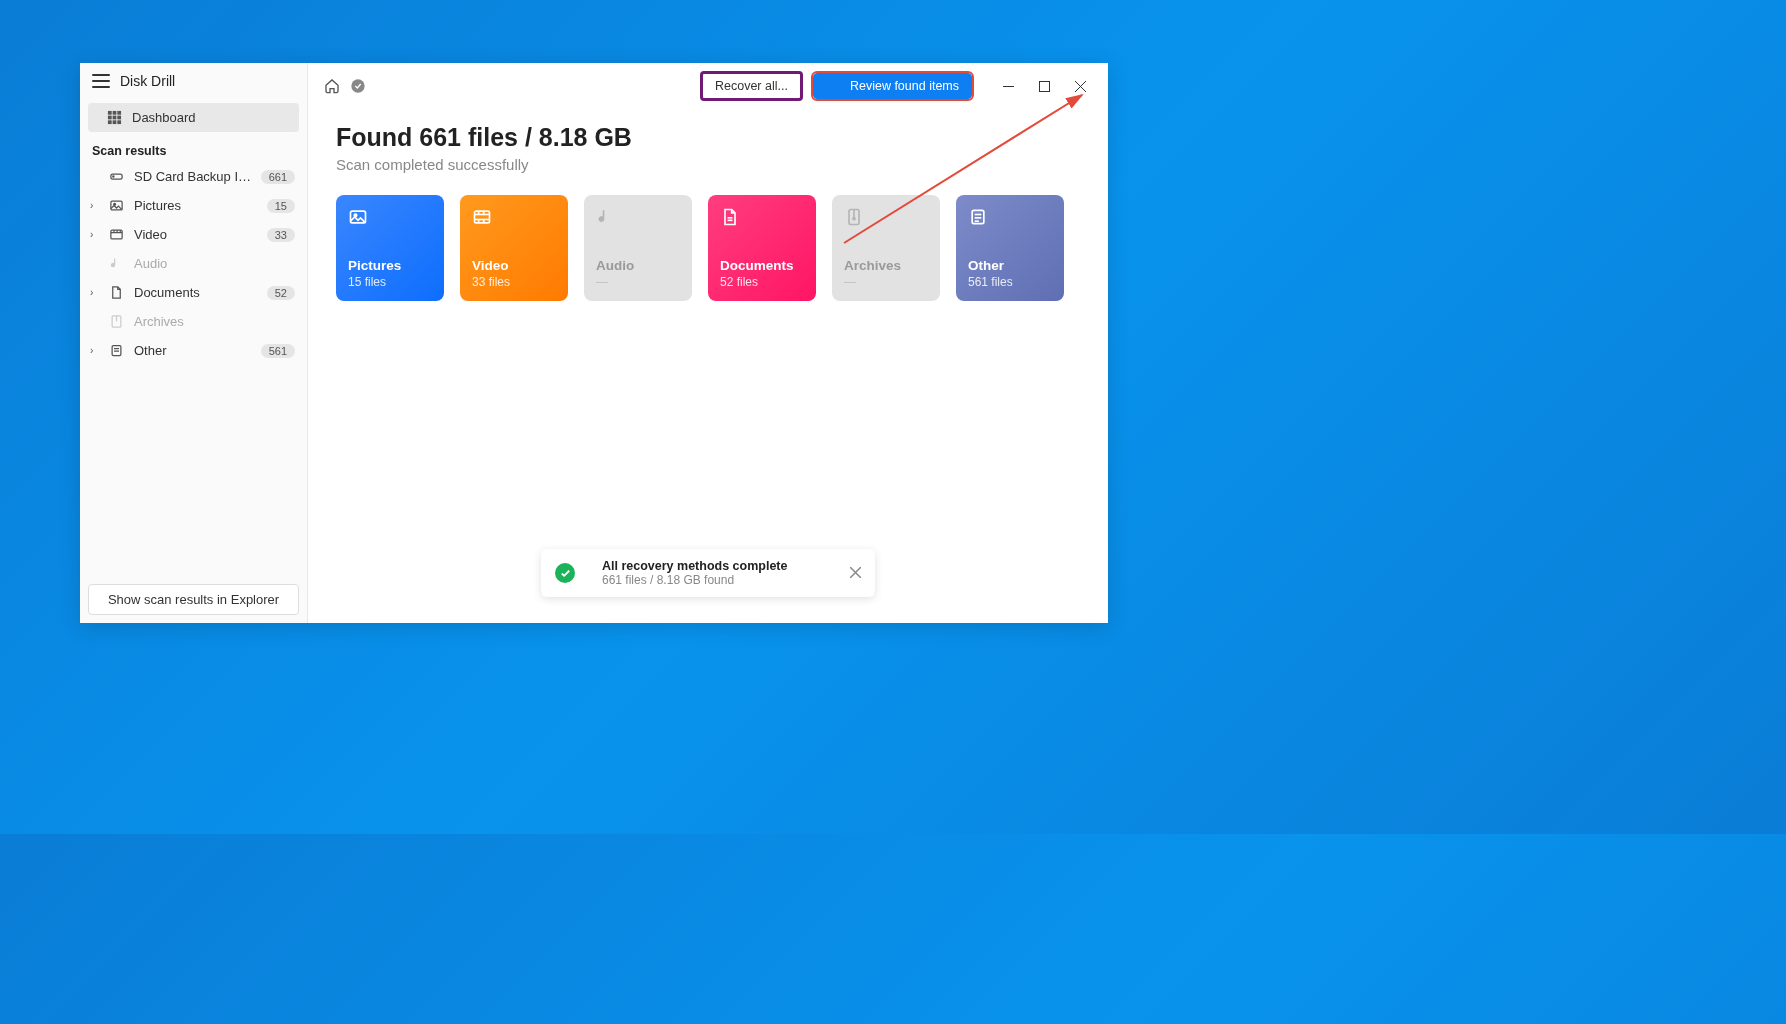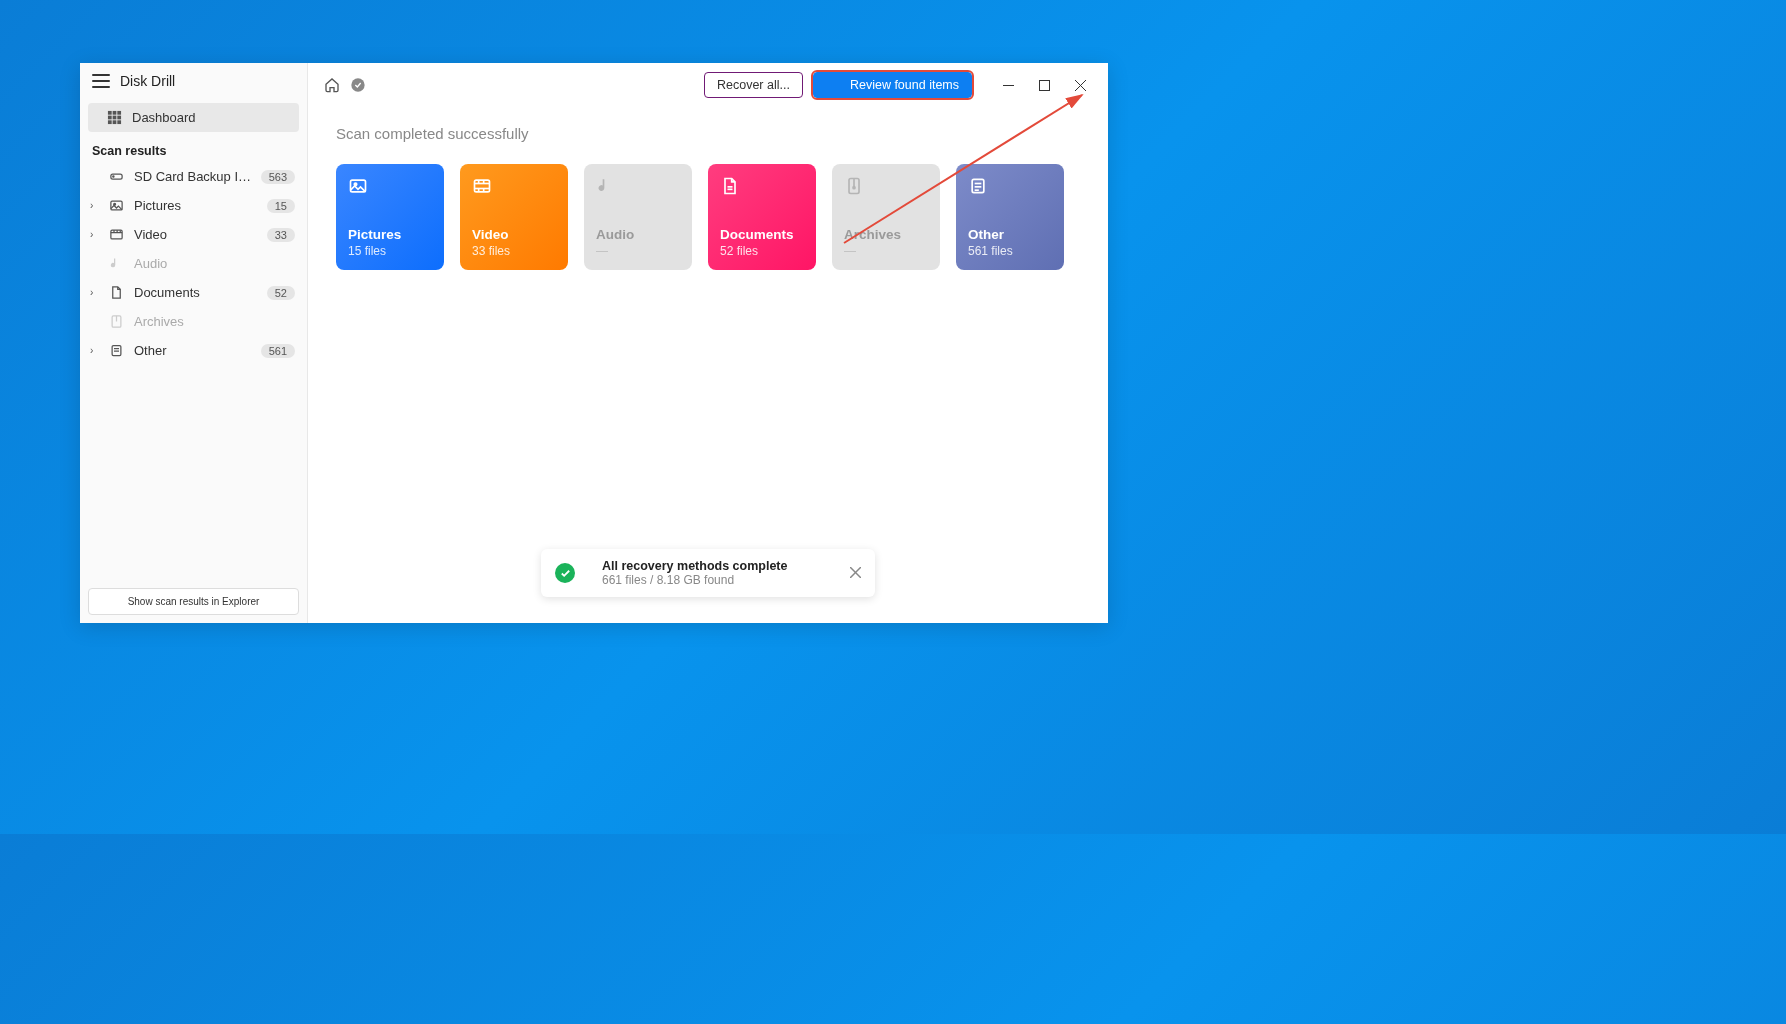--- a/index.html
+++ b/index.html
@@ -63,40 +63,40 @@
   .row-label { flex:1; white-space:nowrap; overflow:hidden; text-overflow:ellipsis; }
   .row-label.muted { color:#aaa; }
   .row-count {
     background:#e5e5e5; border-radius:10px; font-size:11px; color:#555;
     padding: 1px 8px; margin-left:6px;
   }
   .sidebar-footer {
     margin-top:auto; padding:8px;
   }
   .explorer-btn {
-    width:100%; text-align:center; font-size:10px; color:#333;
+    width:100%; text-align:center; font-size:13px; color:#333;
     background:#fff; border:1px solid #ddd; border-radius:4px;
     padding:7px 0; cursor:pointer;
   }
 
   .main {
     flex:1; position:relative; background:#fff;
   }
   .titlebar {
     display:flex; align-items:center; padding: 8px 10px 0 16px;
     gap:10px;
   }
   .home-ico, .check-ico {
     width:16px; height:16px; color:#555; cursor:pointer;
     display:flex; align-items:center; justify-content:center;
   }
   .tb-right { margin-left:auto; display:flex; align-items:center; gap:10px; }
   .btn {
     font-size:12.5px; padding:5px 12px; border-radius:4px; cursor:pointer;
-    border:1px solid #701a75; background:#fff; color:#333;
+    border:3px solid #701a75; background:#fff; color:#333;
   }
   .btn.primary {
     background:#0d7ff2; color:#fff; border:1px solid #0d7ff2;
     outline: 2px solid #e34a3a; outline-offset:0;padding-left:36px;
   }
   .win-controls { display:flex; gap:0; margin-left:8px;}
   .win-ctrl { width:36px; height:28px; display:flex; align-items:center; justify-content:center; cursor:pointer; color:#333;}
   .win-ctrl svg { width:11px; height:11px; }
 
   .content { padding: 22px 28px; }
@@ -175,21 +175,21 @@
 
     <div id="sidebar-list">
         <div class="sidebar-row">
           <span class="row-icon">
             <svg viewBox="0 0 24 24" fill="none" stroke="currentColor" stroke-width="2">
               <rect x="3" y="8" width="18" height="8" rx="3"></rect>
               <circle cx="7" cy="12" r="1" fill="currentColor"></circle>
             </svg>
           </span>
           <span class="row-label">SD Card Backup Image.d…</span>
-          <span class="row-count">563</span>
+          <span class="row-count">661</span>
         </div>
         <div class="sidebar-row">
           <span class="row-expand" style="transform: none;">›</span>
           <span class="row-icon">
             <svg viewBox="0 0 24 24" fill="none" stroke="currentColor" stroke-width="2">
               <rect x="3" y="5" width="18" height="14" rx="2"></rect>
               <circle cx="9" cy="10" r="1.5" fill="currentColor"></circle>
               <path d="M3 17l5-5 4 4 3-3 6 6"></path>
             </svg>
           </span>
@@ -288,20 +288,21 @@
               <svg viewBox="0 0 11 11">
                 <line x1="0" y1="0" x2="11" y2="11" stroke="currentColor" stroke-width="1"></line>
                 <line x1="11" y1="0" x2="0" y2="11" stroke="currentColor" stroke-width="1"></line>
               </svg>
             </div>
         </div>
       </div>
     </div>
 
     <div class="content">
+      <div class="headline">Found 661 files / 8.18 GB</div>
       <div class="subhead">Scan completed successfully</div>
 
       <div class="cards" id="cards">
           <div class="card pictures">
             <div class="ico"><svg viewBox="0 0 24 24" fill="none" stroke="#fff" stroke-width="2">
                 <rect x="3" y="5" width="18" height="14" rx="2"></rect>
                 <circle cx="9" cy="10" r="1.5" fill="#fff"></circle>
                 <path d="M3 17l5-5 4 4 3-3 6 6"></path>
               </svg></div>
             <div class="label">Pictures</div>

